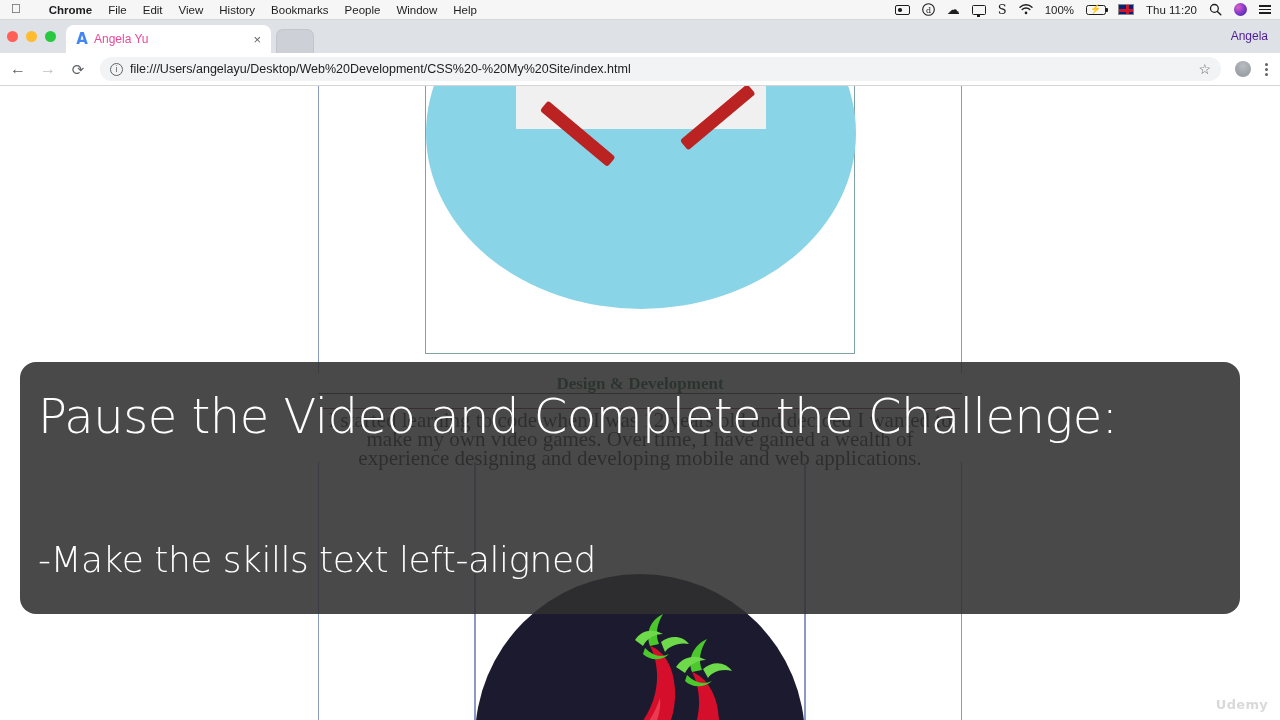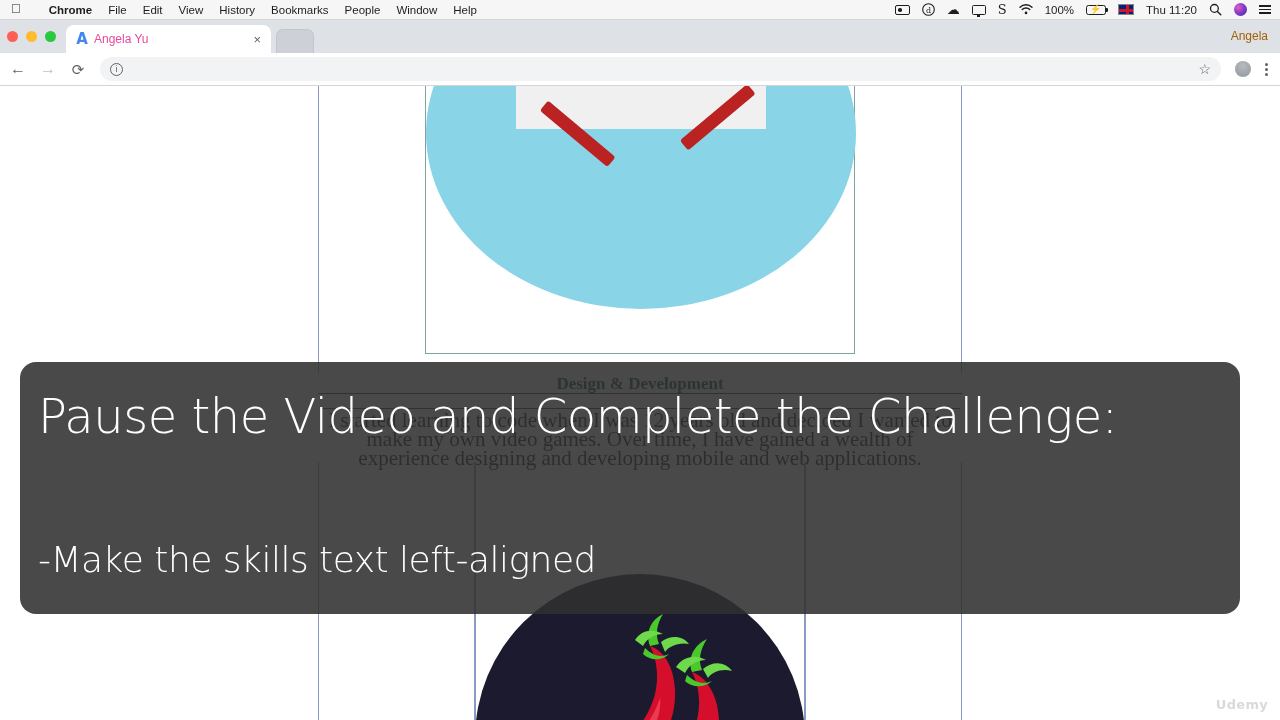--- a/index.html
+++ b/index.html
@@ -91,21 +91,21 @@
   #tab-active .ttl {
     margin-left: 4px; font-size: 12px; color: #ec4899; flex: 1;
     white-space: nowrap; overflow: hidden; text-overflow: ellipsis;
   }
   #tab-active .tclose { font-size: 13px; color: #5f6368; line-height: 1; padding: 0 2px; }
   #tab-ghost {
     position: absolute; left: 276px; top: 9px; width: 38px; height: 24px;
     background: #cdd1d7; border-radius: 7px 7px 0 0; border: 1px solid #c2c6cc; border-bottom: none;
   }
   #profile-name {
-    position: absolute; right: 12px; top: 9px; font-size: 12px; color: #a16207;
+    position: absolute; right: 12px; top: 9px; font-size: 12px; color: #4c1d95;
   }
 
   
   #toolbar {
     position: absolute; top: 53px; left: 0; width: 1280px; height: 33px;
     background: #fff; border-bottom: 1px solid #d5d5d5;
     display: flex; align-items: center; padding: 0 8px; gap: 10px;
   }
   .navbtn { font-size: 16px; color: #5f6368; line-height: 1; width: 20px; text-align: center; }
   .navbtn.dim { color: #bdc1c6; }
@@ -294,20 +294,21 @@
     <div id="tab-ghost"></div>
     <div id="profile-name">Angela</div>
   </div>
 
   <div id="toolbar">
     <span class="navbtn">←</span>
     <span class="navbtn dim">→</span>
     <span class="navbtn reload">⟳</span>
     <div id="omnibox">
       <span class="infoi">i</span>
+      <span class="urltext" title="Search Google or type a URL">file:///Users/angelayu/Desktop/Web%20Development/CSS%20-%20My%20Site/index.html</span>
       <span class="star">☆</span>
     </div>
     <span id="tb-ext"></span>
     <span id="tb-menu">
         <i></i>
         <i></i>
         <i></i>
       </span>
   </div>
 

